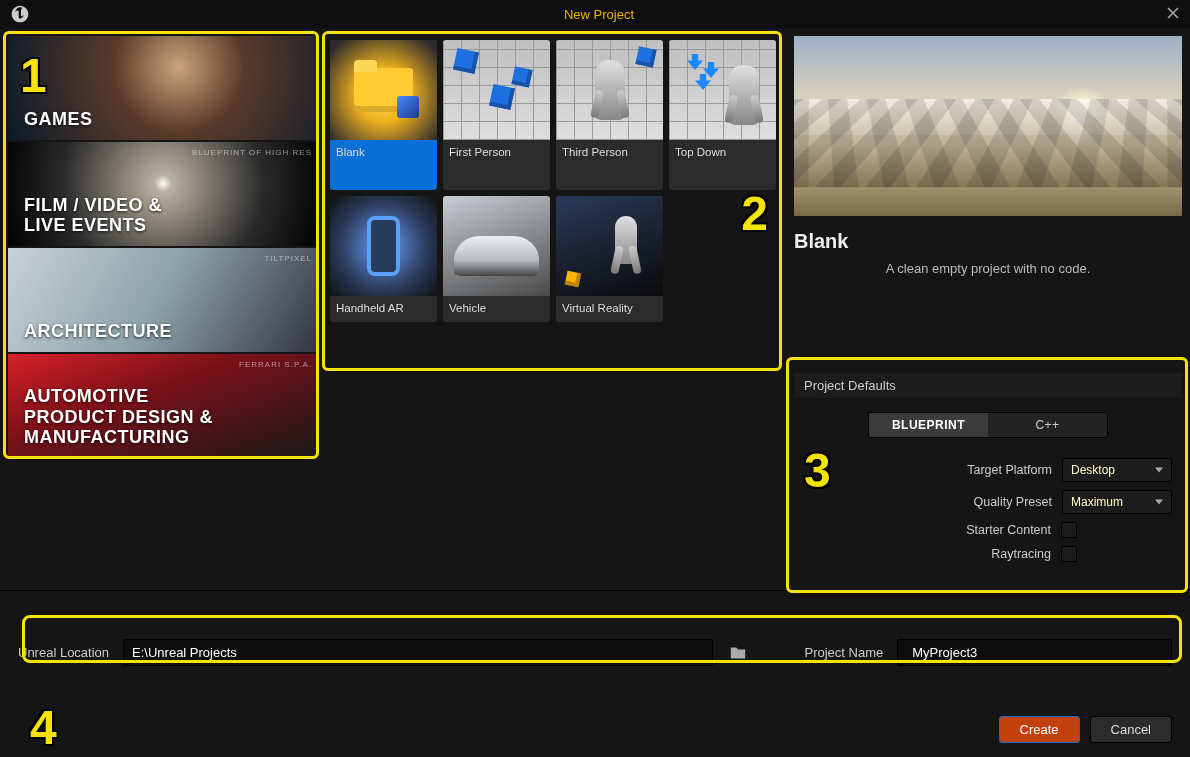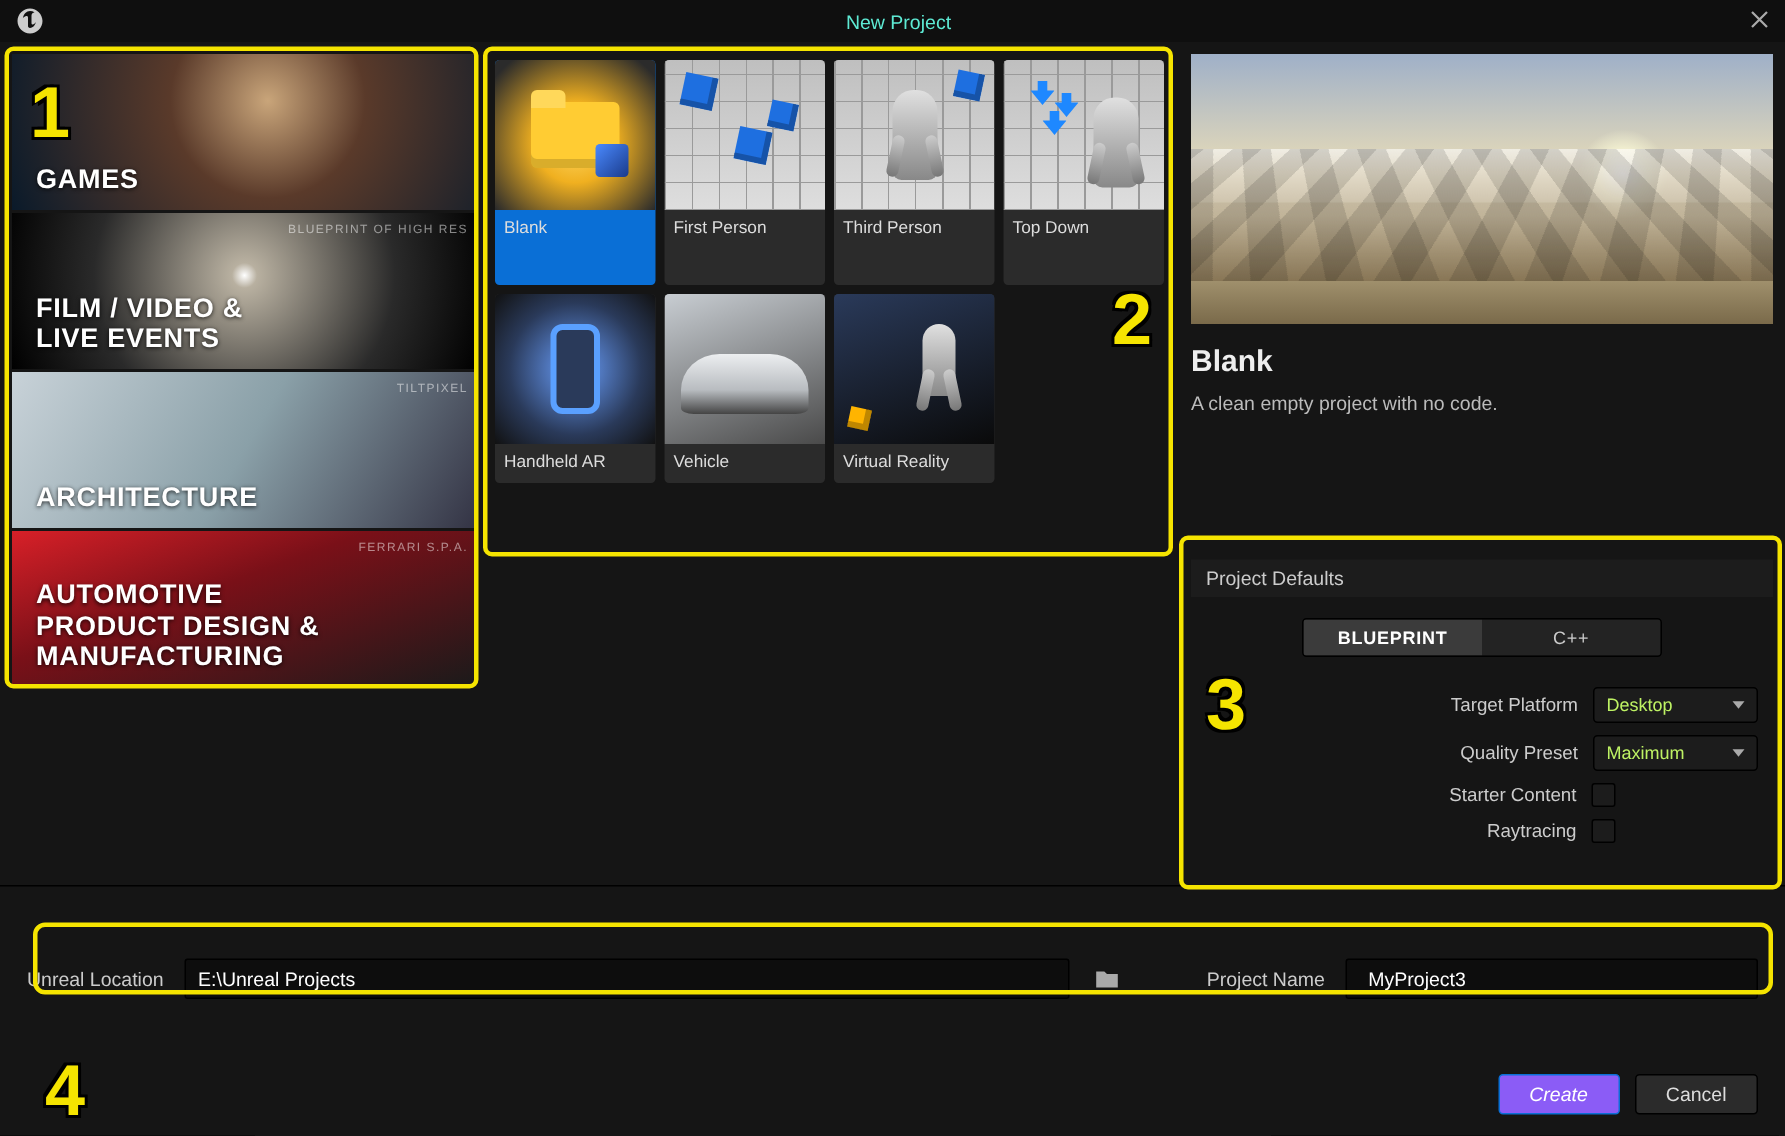--- a/index.html
+++ b/index.html
@@ -20,21 +20,21 @@
     flex-direction: column;
   }
   .titlebar {
     height: 28px;
     display: flex;
     align-items: center;
     padding: 0 8px;
     background: #0f0f0f;
   }
   .titlebar .logo { width: 24px; height: 24px; display:flex; align-items:center; justify-content:center;}
-  .titlebar .title { flex:1; text-align:center; font-size:13px; color:#5eead4; }
+  .titlebar .title { flex:1; text-align:center; font-size:13px; color:#eab308; }
   .titlebar .close { width:16px; height:16px; color:#aaa; font-size:16px; line-height:16px; cursor:pointer; }
   .main {
     flex:1;
     display:flex;
     padding: 8px;
     gap: 8px;
   }
   .col-left {
     width: 310px;
     display:flex;
@@ -130,21 +130,21 @@
   .tpl-item .spacer { height: 24px; }
   
   .preview {
     width: 100%;
     height: 180px;
     background: linear-gradient(180deg,#6a7a9a 0%, #b5a57a 40%, #d8c9a0 60%, #7a6a4a 100%);
     position:relative;
     overflow:hidden;
   }
   .preview-title { font-size:20px; font-weight:600; color:#eee; margin:14px 0 8px 0; }
-  .preview-desc { font-size:13px; color:#bbb; }
+  .preview-desc { font-size:13px; color:#bbb;text-align:center; }
   .defaults-box {
     margin-top: auto;
     position:relative;
   }
   .defaults-header {
     background:#1c1c1c;
     padding:5px 10px;
     font-size:13px;
     color:#ccc;
   }
@@ -179,21 +179,21 @@
     align-items:center;
     gap:10px;
     width: 100%;
     justify-content:flex-end;
   }
   .row label { font-size:12.5px; color:#ccc; }
   .select {
     width:110px;
     background:#1c1c1c;
     border:1px solid #000;
-    color:#bef264;
+    color:#fef9c3;
     padding:4px 22px 4px 8px;
     border-radius:3px;
     font-size:12px;
     position:relative;
     cursor:pointer;
   }
   .select::after {
     content:"";
     position:absolute;
     right:8px; top:50%;
@@ -245,21 +245,21 @@
     gap:10px;
     margin-top: 50px;
   }
   .btn {
     padding: 5px 20px;
     border-radius:3px;
     border:1px solid #000;
     font-size:13px;
     cursor:pointer;
   }
-  .btn-primary { background:#8b5cf6; color:#fff; border-color:#0a6fd6;font-style:italic;}
+  .btn-primary { background:#c2410c; color:#fff; border-color:#0a6fd6;}
   .btn-secondary { background:#2b2b2b; color:#ddd;}
 
   
   .th-games { background: radial-gradient(circle at 55% 30%, #c9a57a 0%, #5a3a2a 35%, #0a1a2a 100%); }
   .th-film  { background: radial-gradient(circle at 50% 40%, #fff 0%, #b8b0a0 5%, #2a2a2a 60%, #000 100%); }
   .th-arch  { background: linear-gradient(120deg,#c8d2d8 0%, #8aa0a8 50%, #334 100%); }
   .th-auto  { background: linear-gradient(160deg,#d82028 0%, #7a1018 40%, #1a1a1a 100%); }
 
   .th-blank { background: radial-gradient(circle at 50% 55%, #ffd966 0%, #f0b020 35%, #2b2b2b 90%); }
   .th-veh   { background: linear-gradient(160deg,#c8cdd2 0%, #4a4a4a 100%); }

